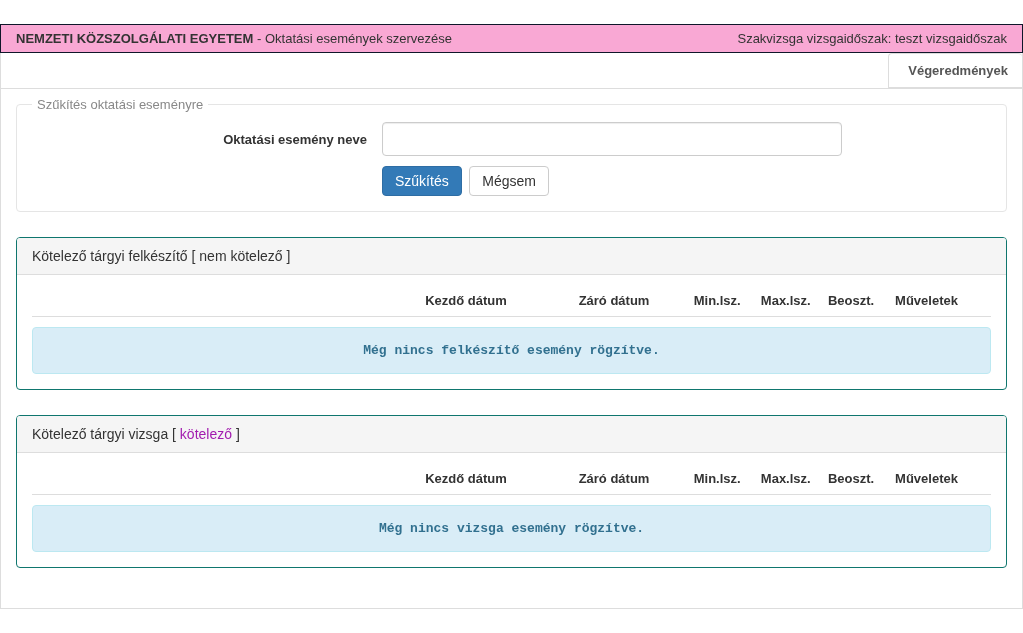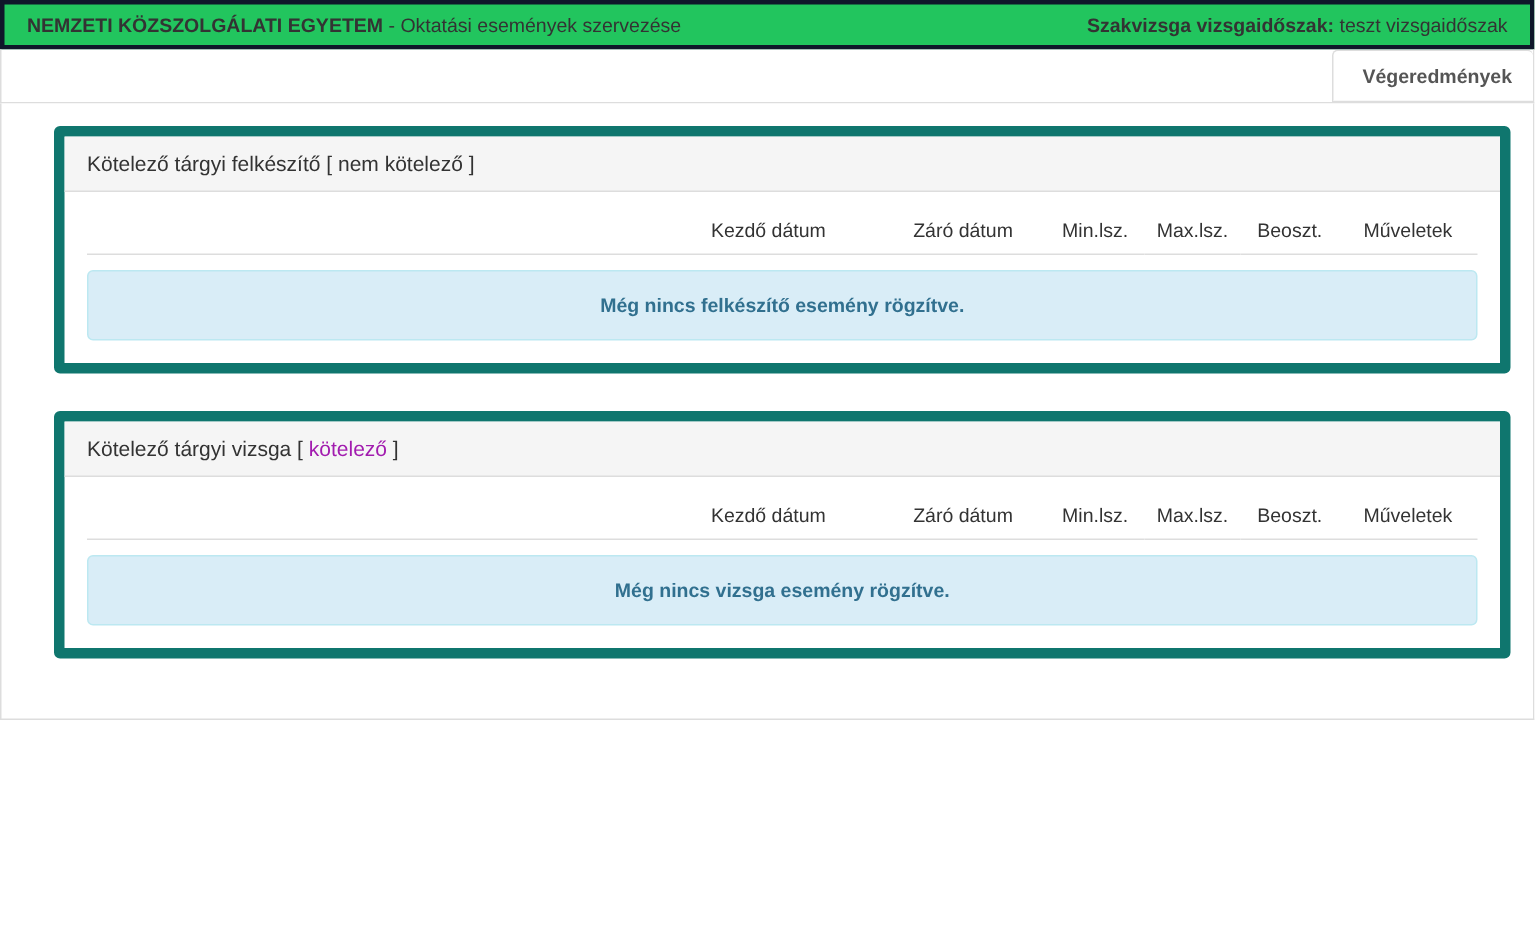--- a/index.html
+++ b/index.html
@@ -6,41 +6,42 @@
       box-sizing: border-box;
     }
     body {
       margin: 0;
       font-family: "Helvetica Neue", Helvetica, Arial, sans-serif;
       font-size: 13px;
       color: #333;
       background: #fff;
     }
     .top-bar {
-      background: #22c55e;
-      border: 3px solid #0f172a;
+      background: #f9a8d4;
+      border: 1px solid #0f172a;
       border-radius: 0;
       padding: 6px 15px;
       display: flex;
       justify-content: space-between;
       align-items: center;
+      margin-top: 24px;
     }
     .top-bar .left {
       font-size: 13px;
       color: #333;
     }
     .top-bar .left strong {
       font-weight: 700;
     }
     .top-bar .right {
       font-size: 13px;
       color: #333;
     }
     .top-bar .right strong {
-      font-weight: 700;
+      font-weight: 400;
     }
     .tabs-row {
       border: 1px solid #ddd;
       border-top: none;
       background: #fff;
       display: flex;
       justify-content: flex-end;
       padding: 0;
     }
     .tabs-row .tab {
@@ -129,25 +130,24 @@
       background: #337ab7;
       border-color: #2e6da4;
       color: #fff;
     }
     .btn-default {
       background: #fff;
       border-color: #ccc;
       color: #333;
     }
     .section-panel {
-      border: 7px solid #0f766e;
+      border: 1px solid #0f766e;
       border-radius: 4px;
       margin-bottom: 25px;
       overflow: hidden;
-      margin-left: 20px;
     }
     .section-header {
       background: #f5f5f5;
       border-bottom: 1px solid #ddd;
       padding: 10px 15px;
       font-size: 14px;
       color: #333;
     }
     .section-header .tag-red {
       color: #a21caf;
@@ -172,22 +172,22 @@
     }
     .table-wrap {
       padding: 0 15px 15px;
     }
     .table {
       width: 100%;
       margin-top: 10px;
       border-collapse: collapse;
     }
     .table th {
-      text-align: center;
-      font-weight: 400;
+      text-align: left;
+      font-weight: 700;
       font-size: 13px;
       padding: 8px 0;
       border-bottom: 1px solid #ddd;
       color: #333;
     }
     .table th.col-empty { width: 41%; }
     .table th.col-kezdo { width: 16%; }
     .table th.col-zaro  { width: 12%; }
     .table th.col-min   { width: 7%; }
     .table th.col-max   { width: 7%; }
@@ -196,20 +196,21 @@
     .alert-info {
       background: #d9edf7;
       border: 1px solid #bce8f1;
       color: #31708f;
       padding: 15px;
       text-align: center;
       font-size: 13px;
       font-weight: 700;
       border-radius: 4px;
       margin-top: 10px;
+      font-family: Liberation Mono, monospace;
     }
   </style>
 </head>
 <body>
 
 <div class="top-bar">
   <div class="left">
     <strong>NEMZETI KÖZSZOLGÁLATI EGYETEM</strong><span> - Oktatási események szervezése</span>
   </div>
   <div class="right">
@@ -217,20 +218,33 @@
     <span>teszt vizsgaidőszak</span>
   </div>
 </div>
 
 <div class="tabs-row">
   <div class="tab normal">Végeredmények</div>
 </div>
 
 <div class="panel-body">
 
+  <div class="fieldset">
+    <span class="legend">Szűkítés oktatási eseményre</span>
+    <div class="form-row">
+      <div class="form-label">Oktatási esemény neve</div>
+      <div class="form-input">
+        <input type="text" value="" style="">
+      </div>
+    </div>
+    <div class="btn-row">
+      <span class="btn btn-primary">Szűkítés</span>
+      <span class="btn btn-default">Mégsem</span>
+    </div>
+  </div>
 
   <div class="section-panel">
     <div class="section-header">
       <span>Kötelező tárgyi felkészítő [ </span><span>nem kötelező</span><span> ]</span>
     </div>
     <div class="section-body">
       <div class="table-wrap">
         <table class="table">
           <thead>
             <tr>

